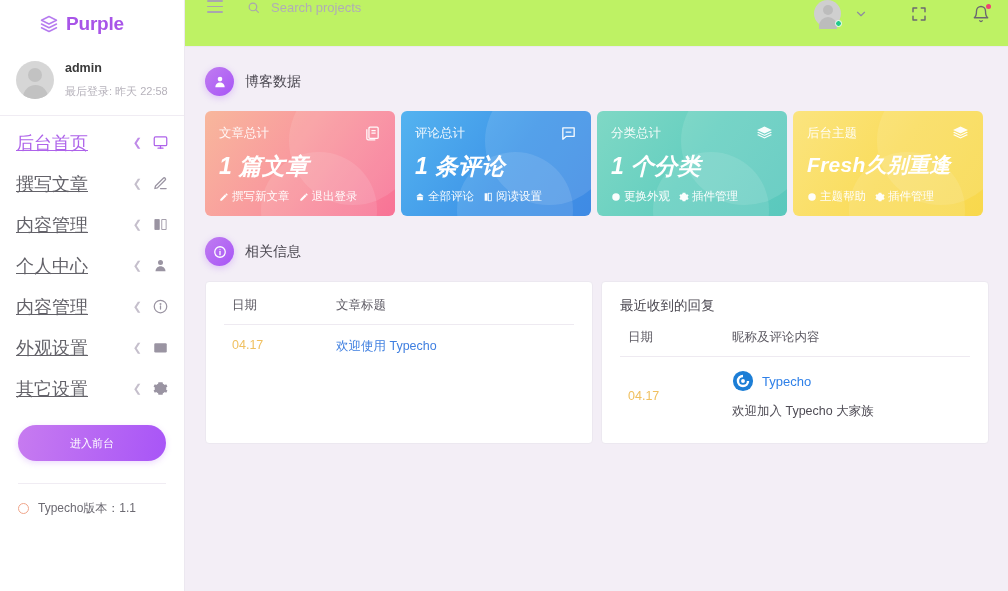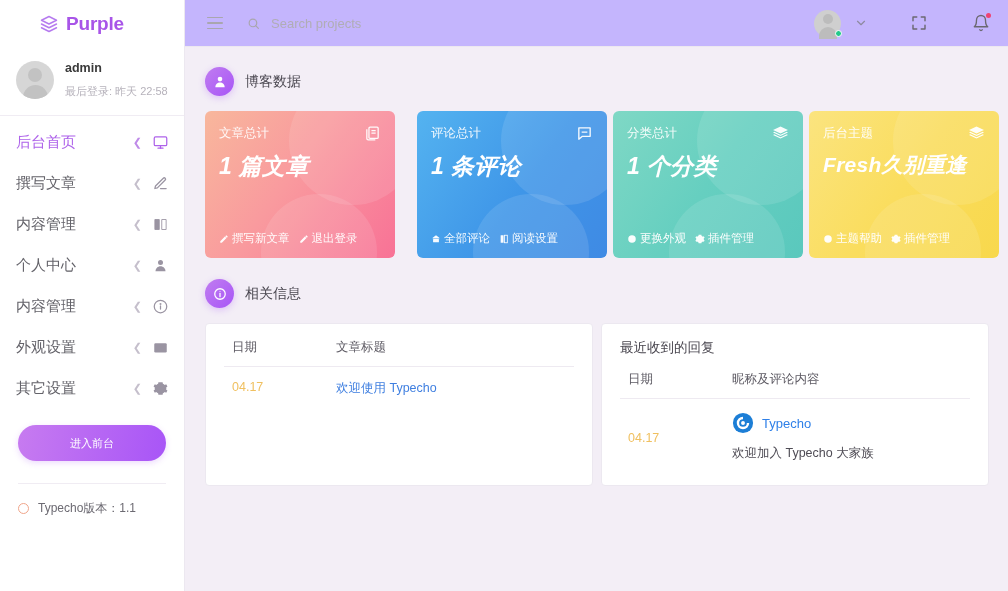--- a/index.html
+++ b/index.html
@@ -58,21 +58,21 @@
   .user-meta { font-size: 11px; color: #b6b2bb; white-space: nowrap; }
 
   .nav { padding-top: 6px; }
   .nav-item {
     height: 41px;
     display: flex; align-items: center;
     padding: 0 16px 0 16px;
     cursor: pointer;
     position: relative;
   }
-  .nav-label { font-size: 15px; color: #636269; flex: 1; }
+  .nav-label { font-size: 18px; color: #636269; flex: 1; text-decoration: underline; }
   .nav-item.active .nav-label { color: #ae63ea; }
   .nav-chevron {
     font-size: 11px; color: #c5bfcc;
     margin-right: 11px; line-height: 1;
   }
   .nav-item.active .nav-chevron { color: #bf8ae8; }
   .nav-icon { width: 15px; height: 15px; color: #9a94a2; display: block; }
   .nav-item.active .nav-icon { color: #ae63ea; }
 
   .side-buttons { padding: 16px 18px 0 18px; display: flex; flex-direction: column; gap: 12px; }
@@ -93,23 +93,23 @@
     font-size: 12px; color: #6c6a72;
   }
   .version-dot {
     width: 11px; height: 11px; border-radius: 50%;
     border: 1.4px solid #f0a58a; flex: 0 0 11px;
   }
 
   
   .main { flex: 1; height: 591px; display: flex; flex-direction: column; min-width: 0; }
   .topbar {
-    height: 47px; background: #c4b5fd;
+    height: 47px; background: #bef264;
     border-bottom: 1px solid #ece8f0;
-    display: flex; align-items: center;
+    display: flex; align-items: flex-start;
     padding: 0 18px 0 22px;
     flex: 0 0 47px;
   }
   .hamburger { width: 16px; display: flex; flex-direction: column; gap: 4px; cursor: pointer; }
   .hamburger span { display: block; height: 1.6px; background: #a9a6ae; border-radius: 1px; }
   .search-wrap { display: flex; align-items: center; gap: 11px; margin-left: 24px; flex: 1; }
   .search-icon { width: 13px; height: 13px; color: #a9a6ae; display: block; }
   .search-input {
     border: none; outline: none; background: transparent;
     font-size: 13px; color: #3a3a3a;
@@ -154,21 +154,21 @@
     width: 29px; height: 29px; border-radius: 50%;
     background: linear-gradient(135deg, #c07df0, #a855f7);
     display: flex; align-items: center; justify-content: center;
     color: #ffffff; box-shadow: 0 2px 7px rgba(168,85,247,0.3);
   }
   .section-badge svg { width: 14px; height: 14px; display: block; }
   .section-title { font-size: 14px; color: #4a4750; }
 
   .cards { display: flex; gap: 6px; }
   .stat-card {
-    width: 190px; height: 147px;
+    width: 190px; height: 105px;
     border-radius: 6px;
     position: relative; overflow: hidden;
     color: #ffffff;
     padding: 14px 14px 0 14px;
     cursor: pointer;
   }
   .stat-card .blob1, .stat-card .blob2 {
     position: absolute; border-radius: 50%;
     background: rgba(255,255,255,0.11);
     pointer-events: none;
@@ -187,21 +187,21 @@
   .card-value.small { font-size: 21px; }
   .card-links {
     position: absolute; left: 14px; bottom: 12px; z-index: 2;
     display: flex; gap: 9px; font-size: 11.5px;
     color: rgba(255,255,255,0.96);
   }
   .card-links a { display: inline-flex; align-items: center; gap: 3px; color: inherit; text-decoration: none; white-space: nowrap; }
   .card-links svg { width: 10px; height: 10px; display: block; }
 
   .card-posts    { background: linear-gradient(125deg, #f8b79c 0%, #f99a9e 45%, #f87296 100%); }
-  .card-comments { background: linear-gradient(125deg, #54b3f0 0%, #3f96e8 55%, #3f8ae4 100%); margin-left: 16px; }
+  .card-comments { background: linear-gradient(125deg, #54b3f0 0%, #3f96e8 55%, #3f8ae4 100%); }
   .card-cats     { background: linear-gradient(125deg, #7fd8c5 0%, #66cfc0 50%, #5ac8bd 100%); }
   .card-theme    { background: linear-gradient(125deg, #fbe47f 0%, #fadd5e 50%, #f8d84c 100%); }
 
   .panels { display: flex; gap: 8px; margin-top: 0; }
   .panel {
     width: 388px; height: 163px;
     background: #ffffff; border-radius: 4px;
     border: 1px solid #ece8f0;
     padding: 15px 18px 0 18px;
     overflow: hidden;

